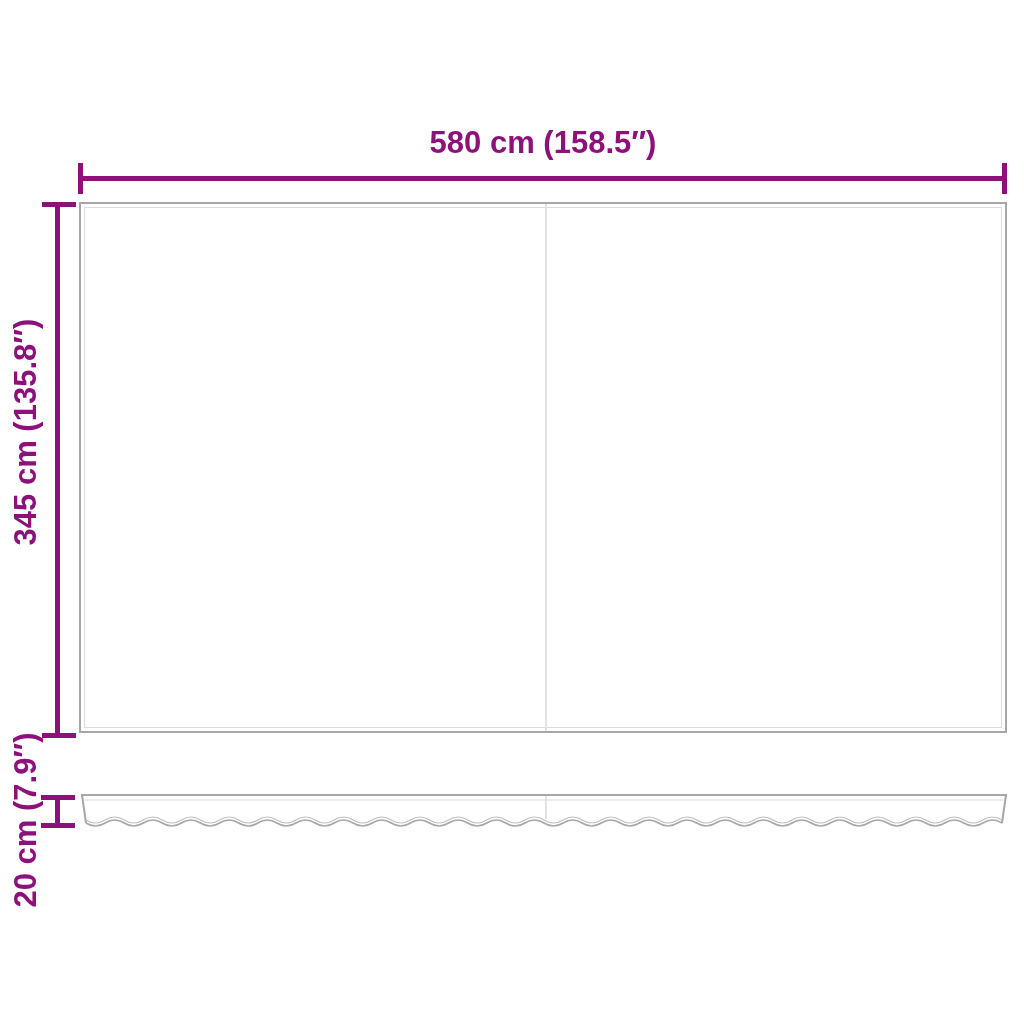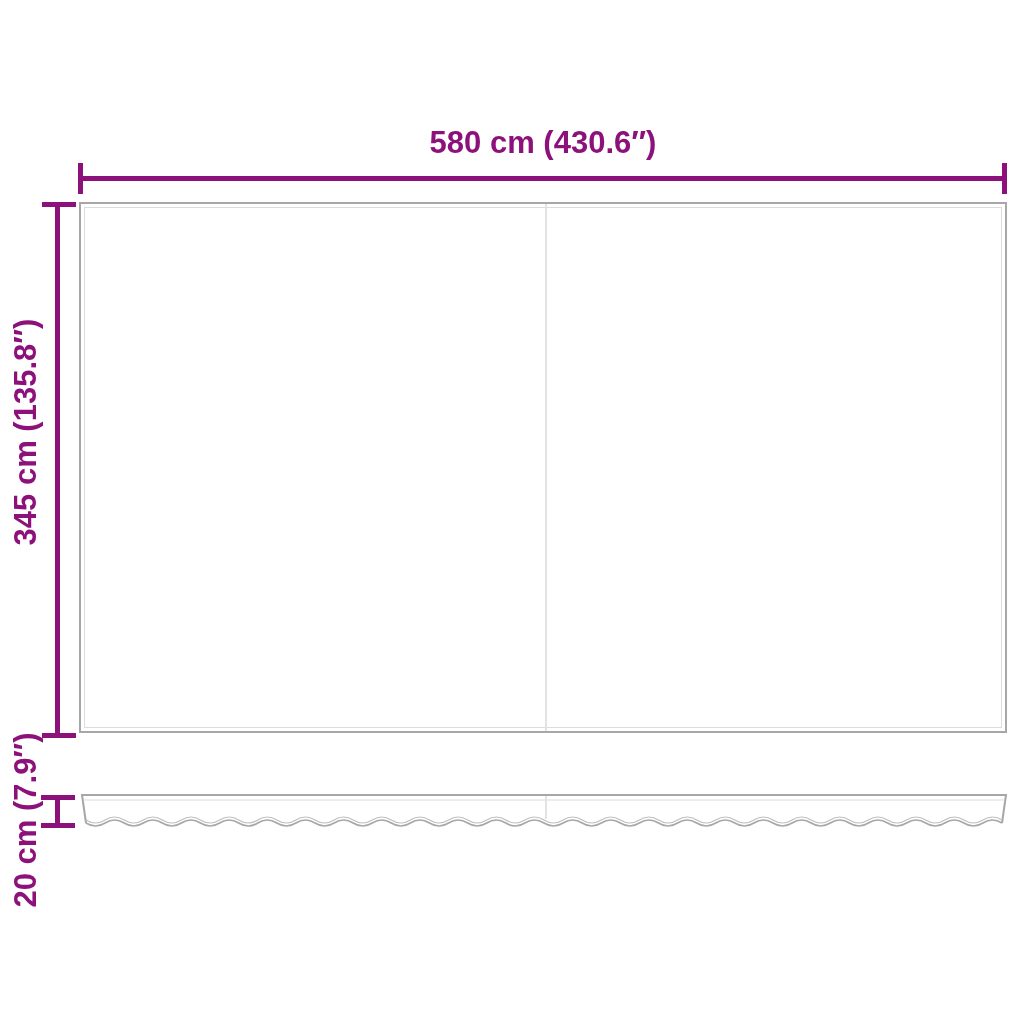--- a/index.html
+++ b/index.html
@@ -63,21 +63,21 @@
   .hem{stroke:var(--fabric-inner-line,#dcdcdc);stroke-width:1.2;}
   .seam{stroke:var(--panel-divider,#e3e3e3);stroke-width:2;}
   .scallop-outer{stroke:var(--fabric-border,#a7a7a7);stroke-width:1.7;}
   .scallop-inner{stroke:var(--wave-inner,#bfbfbf);stroke-width:1.2;}
 </style>
 </head>
 <body>
 
 <div id="canvas">
 
-  <div class="dim-label" id="width-label">580 cm (430.6″)</div>
+  <div class="dim-label" id="width-label">580 cm (158.5″)</div>
   <div class="dim" id="width-line"></div>
   <div class="dim" id="width-tick-l"></div>
   <div class="dim" id="width-tick-r"></div>
 
   <div class="dim-label rot-label" id="height-label">345 cm (135.8″)</div>
   <div class="dim" id="height-line"></div>
   <div class="dim" id="height-tick-t"></div>
   <div class="dim" id="height-tick-b"></div>
 
   <div id="fabric-panel">

